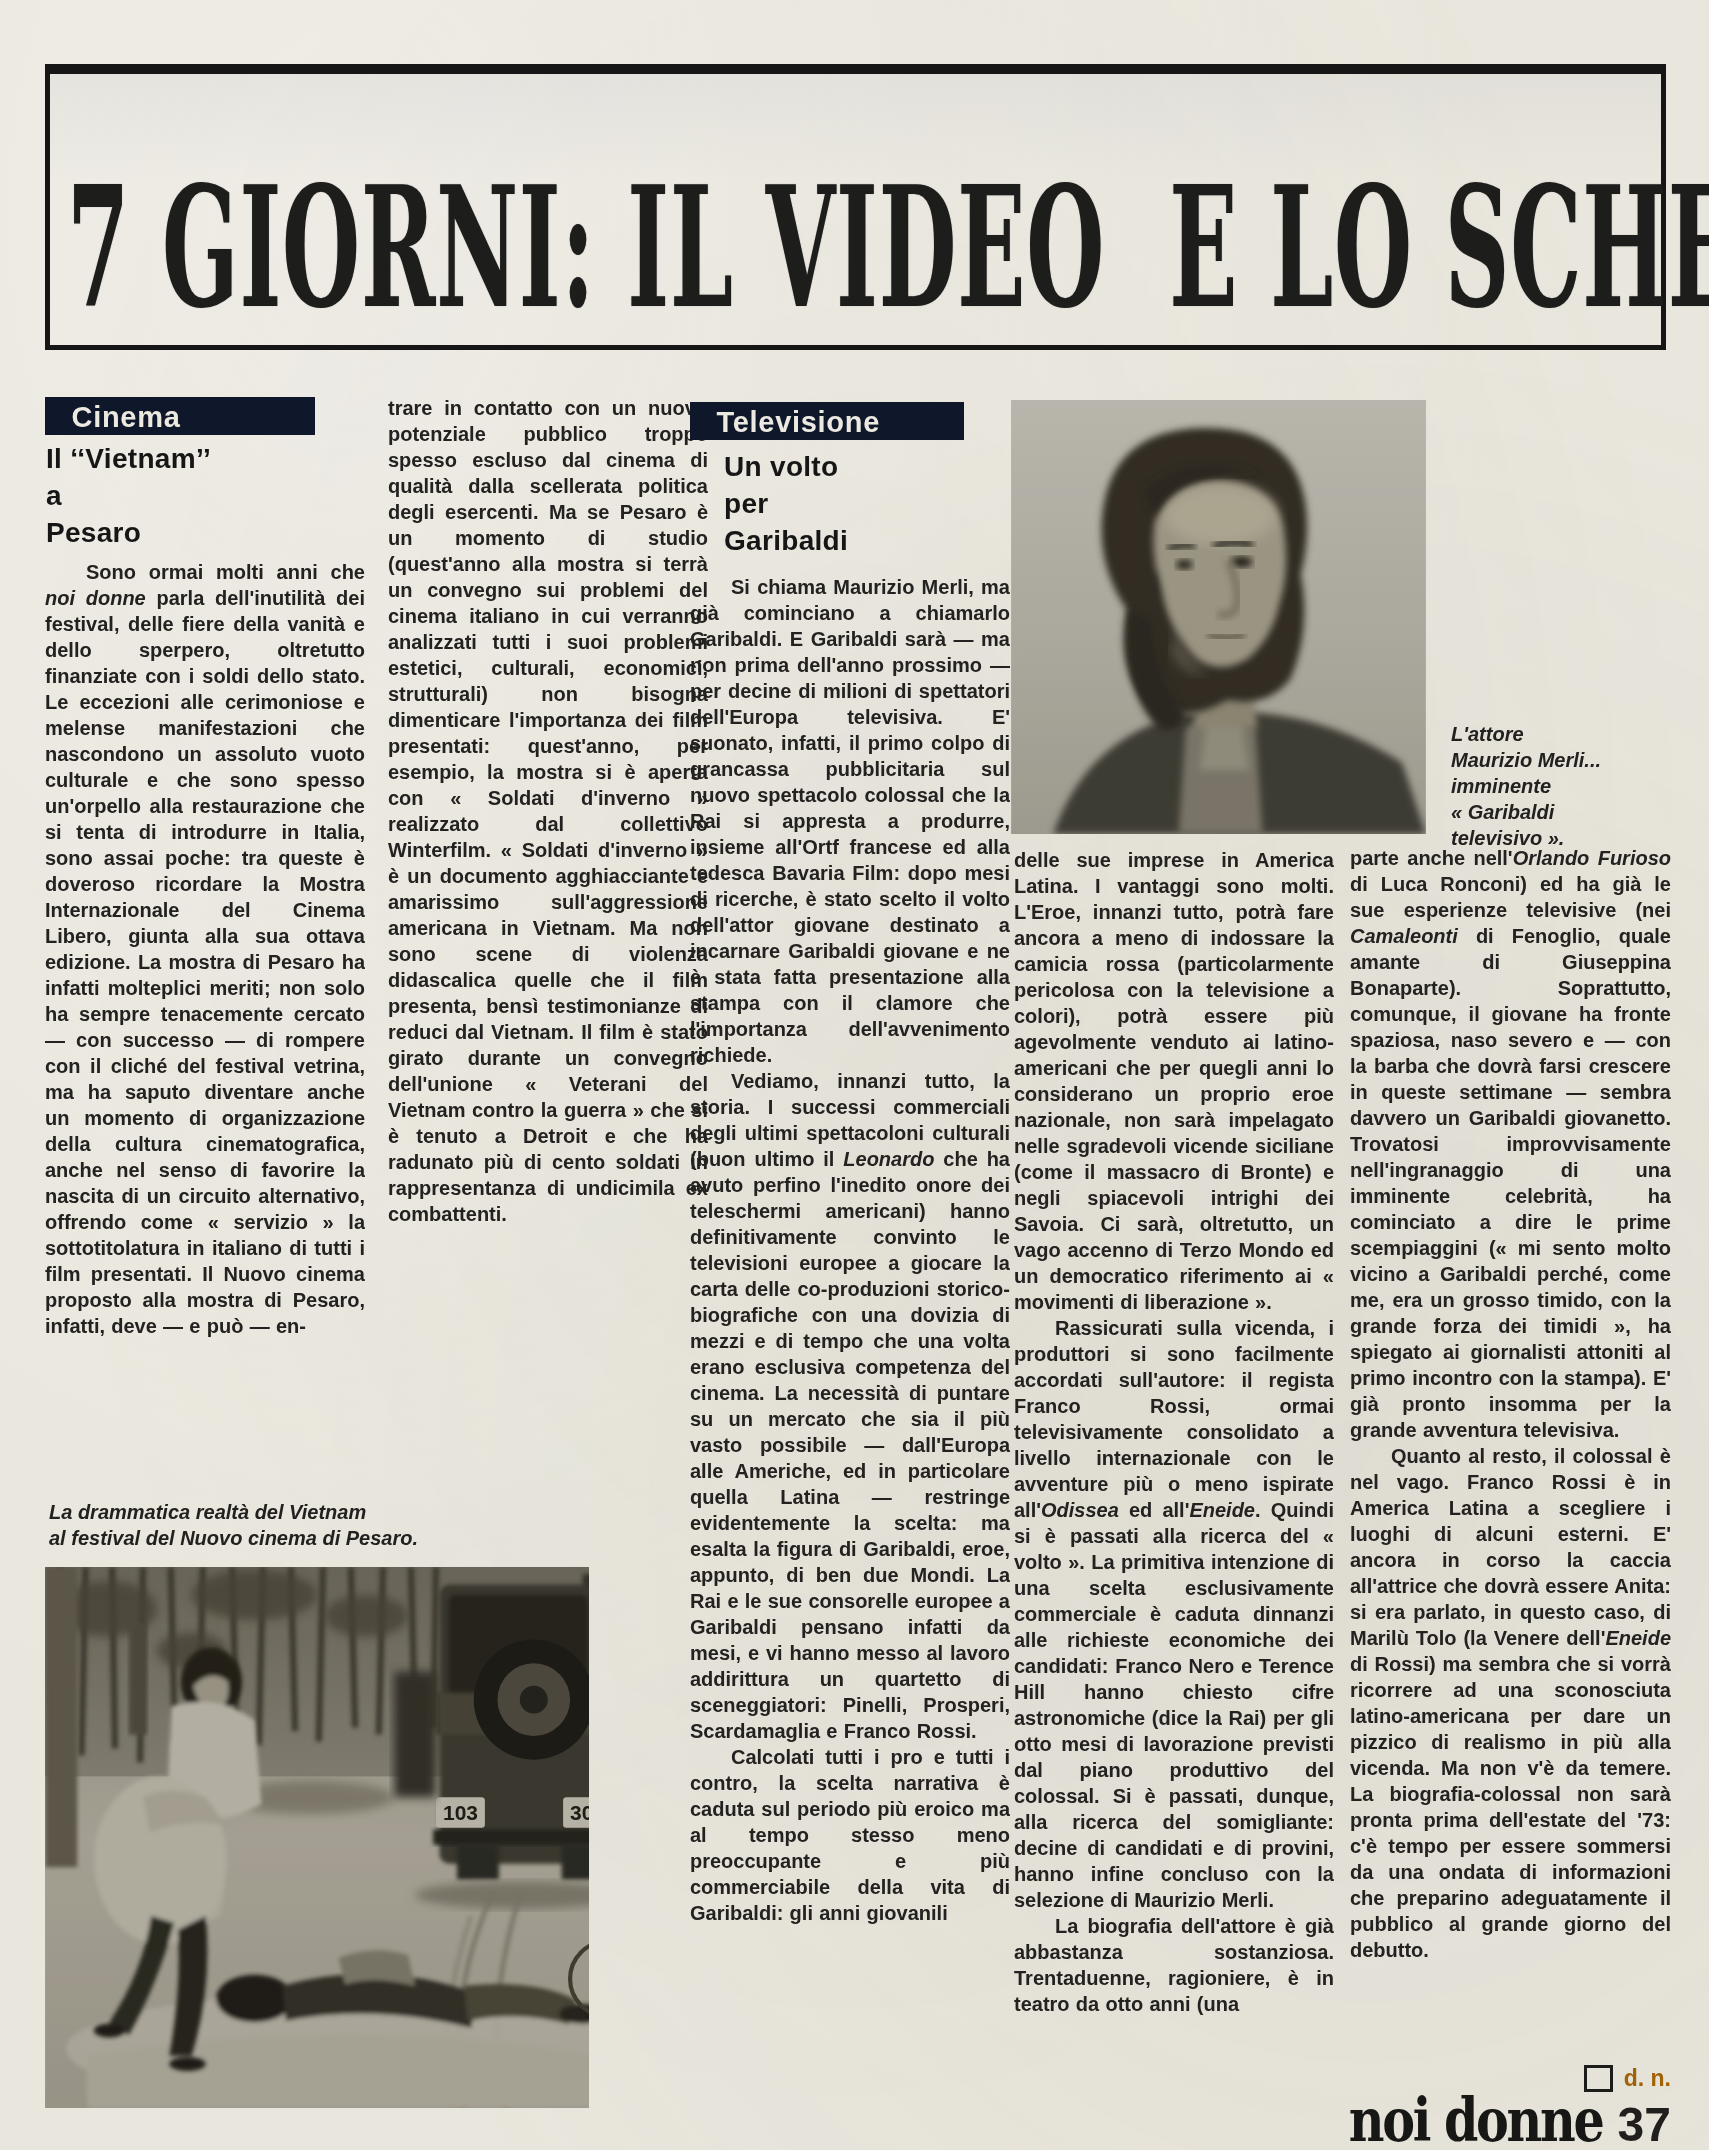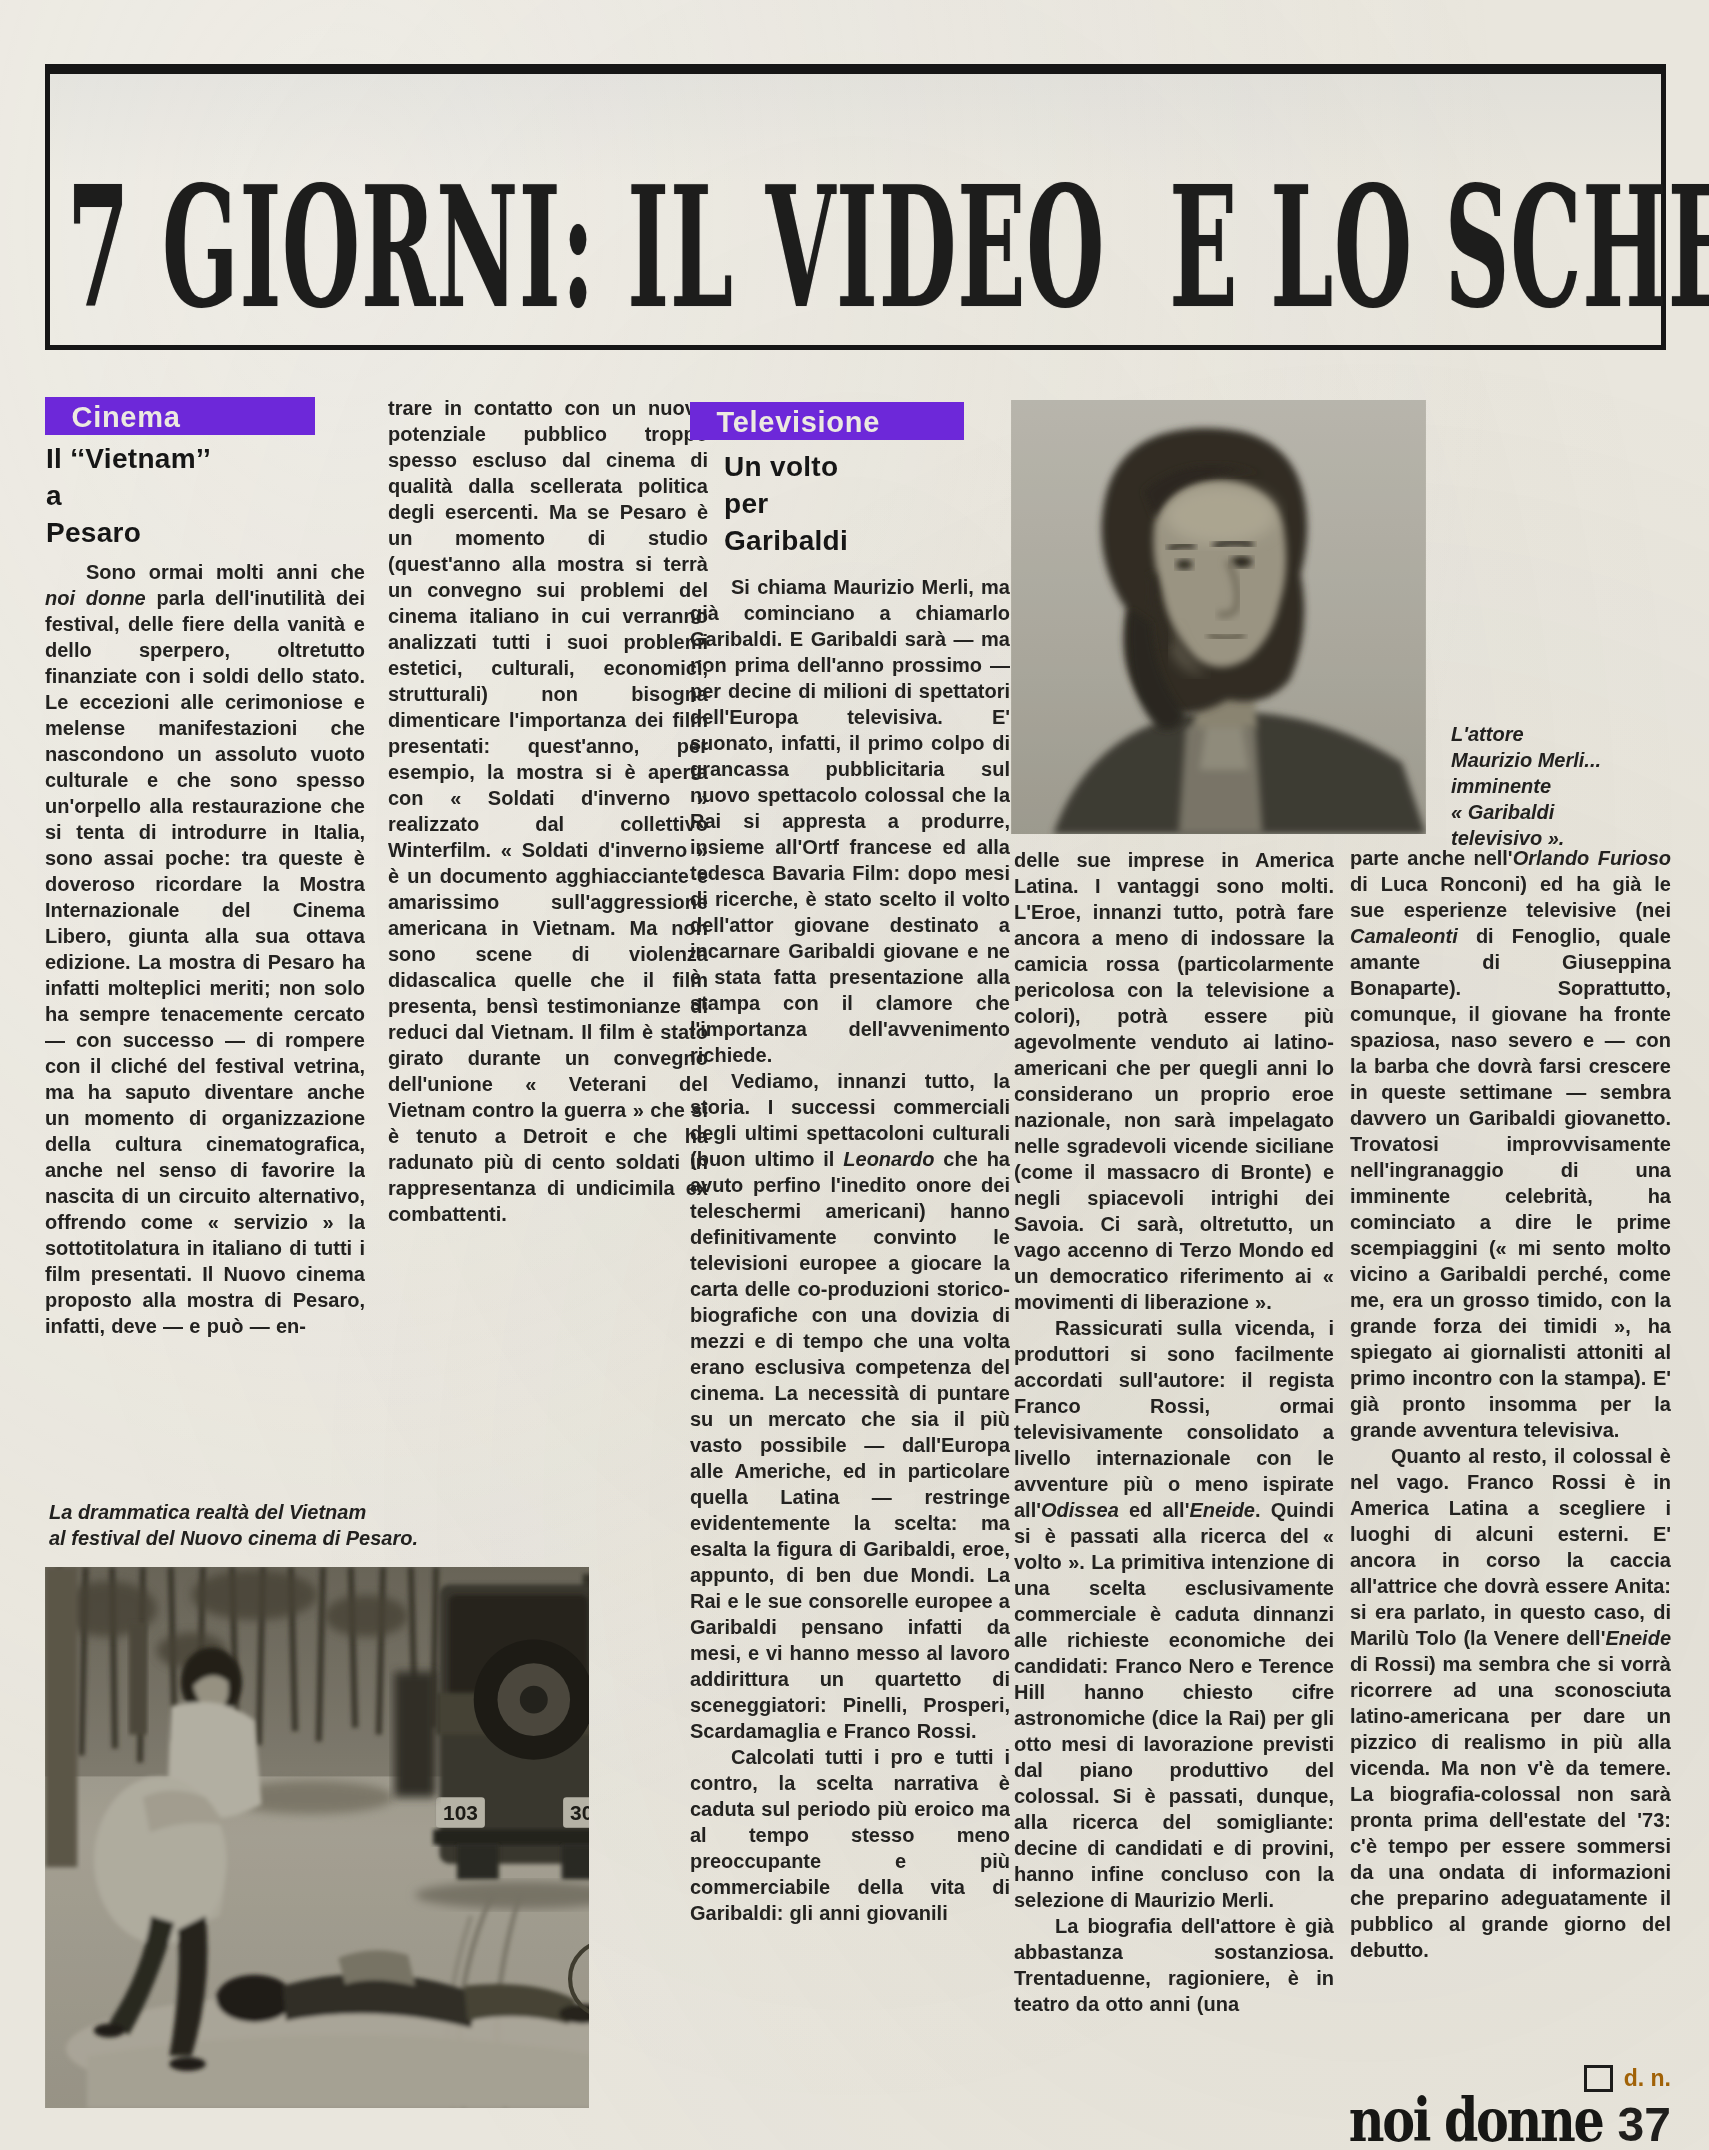--- a/index.html
+++ b/index.html
@@ -30,21 +30,21 @@
     line-height:.82;
     letter-spacing:1.4px;
     color:#1d1d1c;
     transform:scaleX(.54);
     transform-origin:left top;
     white-space:pre;
     text-shadow:0 0 1.4px rgba(30,30,30,.4);
   }
   
   .section-label{
-    background:#6d28d9; color:#ece9e0;
+    background:#0f172a; color:#ece9e0;
     font-size:29px; font-weight:700; letter-spacing:0.7px;
     height:38px; box-sizing:border-box;
     padding:2.1px 7px 0 26.5px;
     display:flex; align-items:center;
   }
   
   .article-title{
     font-size:28px; line-height:37px; font-weight:700; color:#161616;
     letter-spacing:0.3px;
   }

